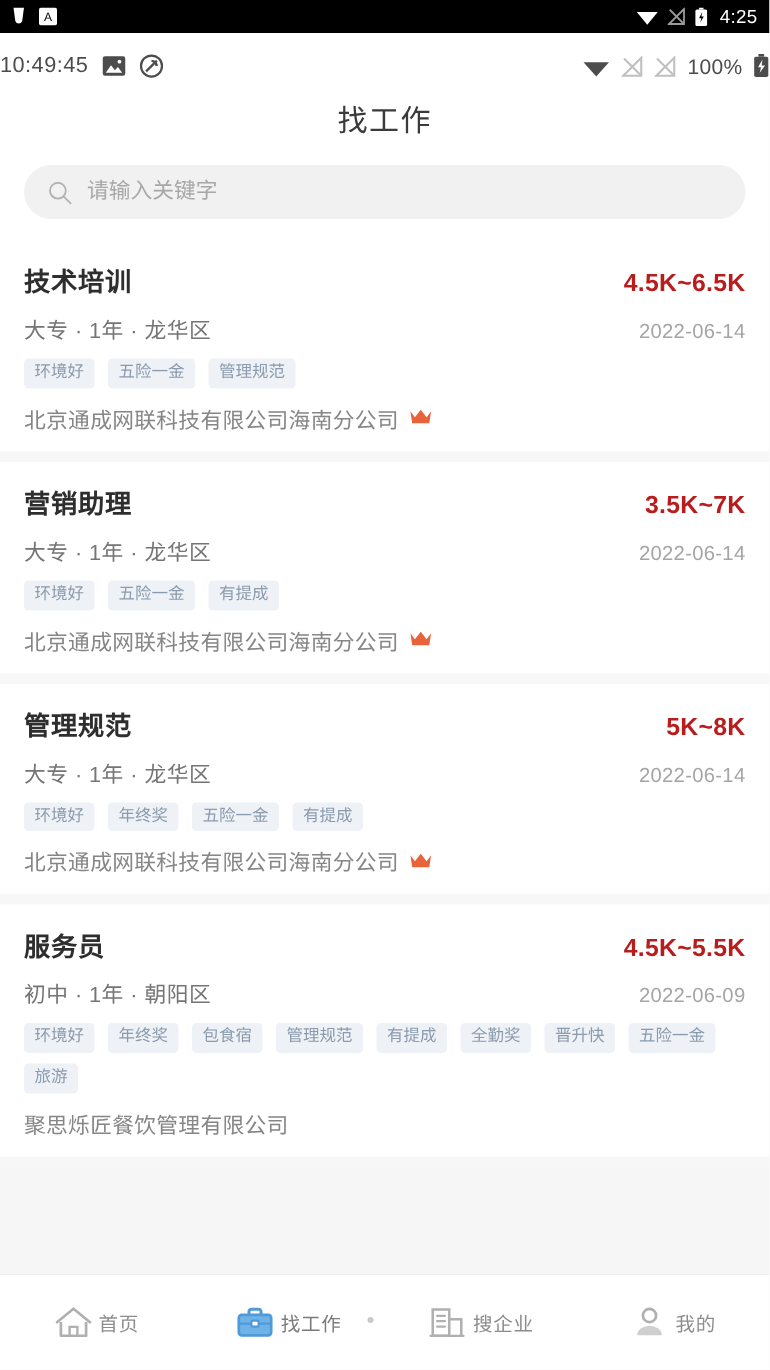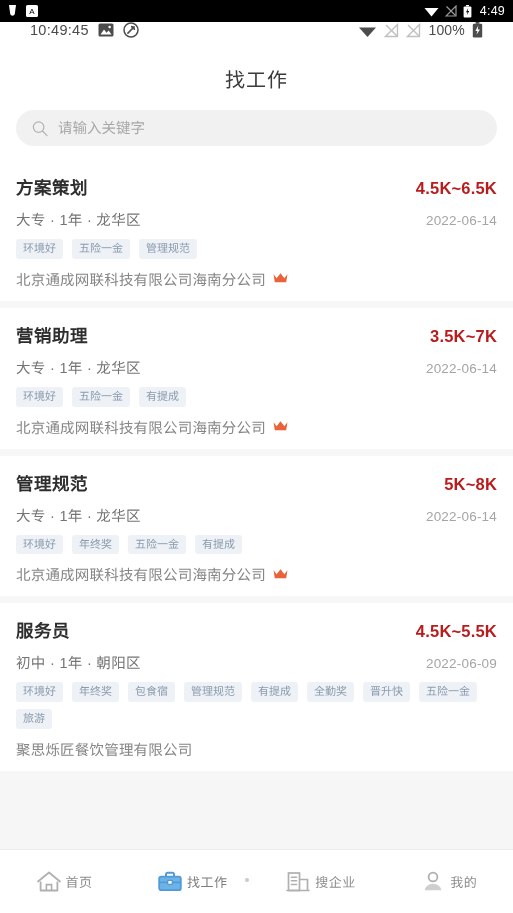--- a/index.html
+++ b/index.html
@@ -45,22 +45,22 @@
     letter-spacing: .2px;
     margin-left: 2px;
   }
   .sys-ico { display: block; }
 
   
   .appbar {
     height: 30px;
     background: #ffffff;
     display: flex;
-    align-items: flex-start;
-    padding: 0 30px;
+    align-items: flex-end;
+    padding: 0 0;
     flex: 0 0 auto;
   }
   .appbar-clock {
     font-size: 14.5px;
     color: #4c4c4c;
     letter-spacing: .3px;
   }
   .appbar-left { display: flex; align-items: center; gap: 9px; }
   .appbar-right {
     margin-left: auto;
@@ -277,21 +277,21 @@
       </svg>
       <svg class="sys-ico" width="12" height="12" viewBox="0 0 12 12">
         <path d="M11 1 L11 11 L1 11 Z" fill="none" stroke="#9a9a9a" stroke-width="1.2"></path>
         <path d="M1.5 1.5 L10.5 10.5" stroke="#9a9a9a" stroke-width="1.2"></path>
       </svg>
       <svg class="sys-ico" width="9" height="13" viewBox="0 0 9 13">
         <rect x="3" y="0" width="3" height="1.4" fill="#ffffff"></rect>
         <rect x="0.6" y="1.4" width="7.8" height="11" rx="1" fill="#ffffff"></rect>
         <path d="M5.2 3 L3 7.2 h1.6 l-0.8 3 L6.2 6 H4.6 Z" fill="#000000"></path>
       </svg>
-      <span class="sysbar-time">4:49</span>
+      <span class="sysbar-time">4:25</span>
     </div>
   </div>
 
   <div class="appbar">
     <div class="appbar-left">
       <span class="appbar-clock">10:49:45</span>
       <svg width="16" height="14" viewBox="0 0 16 14">
         <rect x="0.5" y="0.5" width="15" height="13" rx="1.5" fill="#4c4c4c"></rect>
         <path d="M2.5 11.5 L6 6.5 L8.6 9.8 L10.6 7.6 L13.5 11.5 Z" fill="#ffffff"></path>
         <circle cx="11.6" cy="4.1" r="1.25" fill="#ffffff"></circle>
@@ -334,21 +334,21 @@
         <path d="M11.2 11.2 L16 16" stroke="#b3b3b3" stroke-width="1.3" stroke-linecap="round"></path>
       </svg>
       <input class="search-input" type="text" placeholder="请输入关键字" style="">
     </div>
   </div>
 
 
   <div class="joblist" id="joblist">
       <div class="job-card">
         <div class="job-row1">
-          <span class="job-title">方案策划</span>
+          <span class="job-title">技术培训</span>
           <span class="job-salary">4.5K~6.5K</span>
         </div>
         <div class="job-row2">
           <span class="job-meta">大专 · 1年 · 龙华区</span>
           <span class="job-date">2022-06-14</span>
         </div>
         <div class="job-tags">
           <span class="tag">环境好</span>
           <span class="tag">五险一金</span>
           <span class="tag">管理规范</span>

